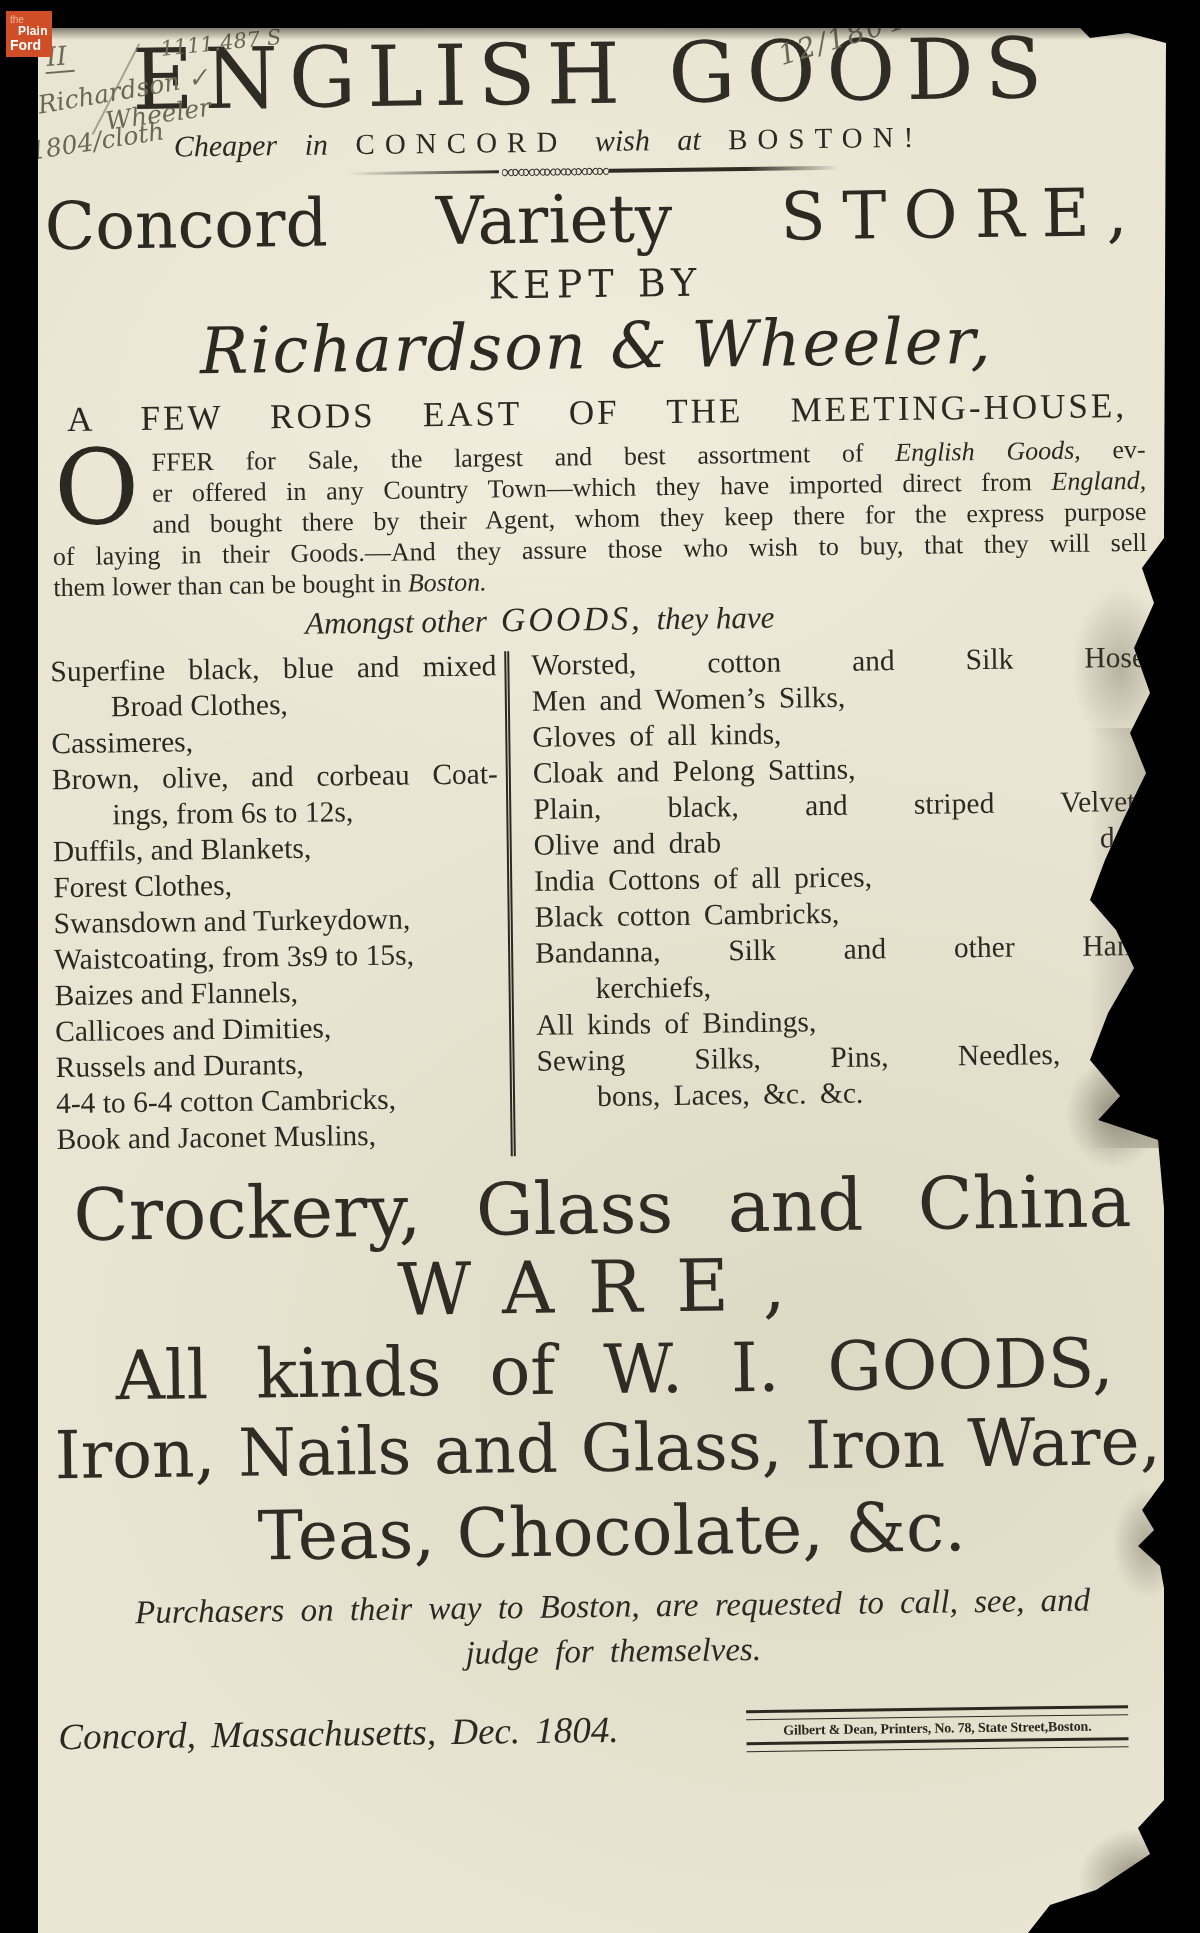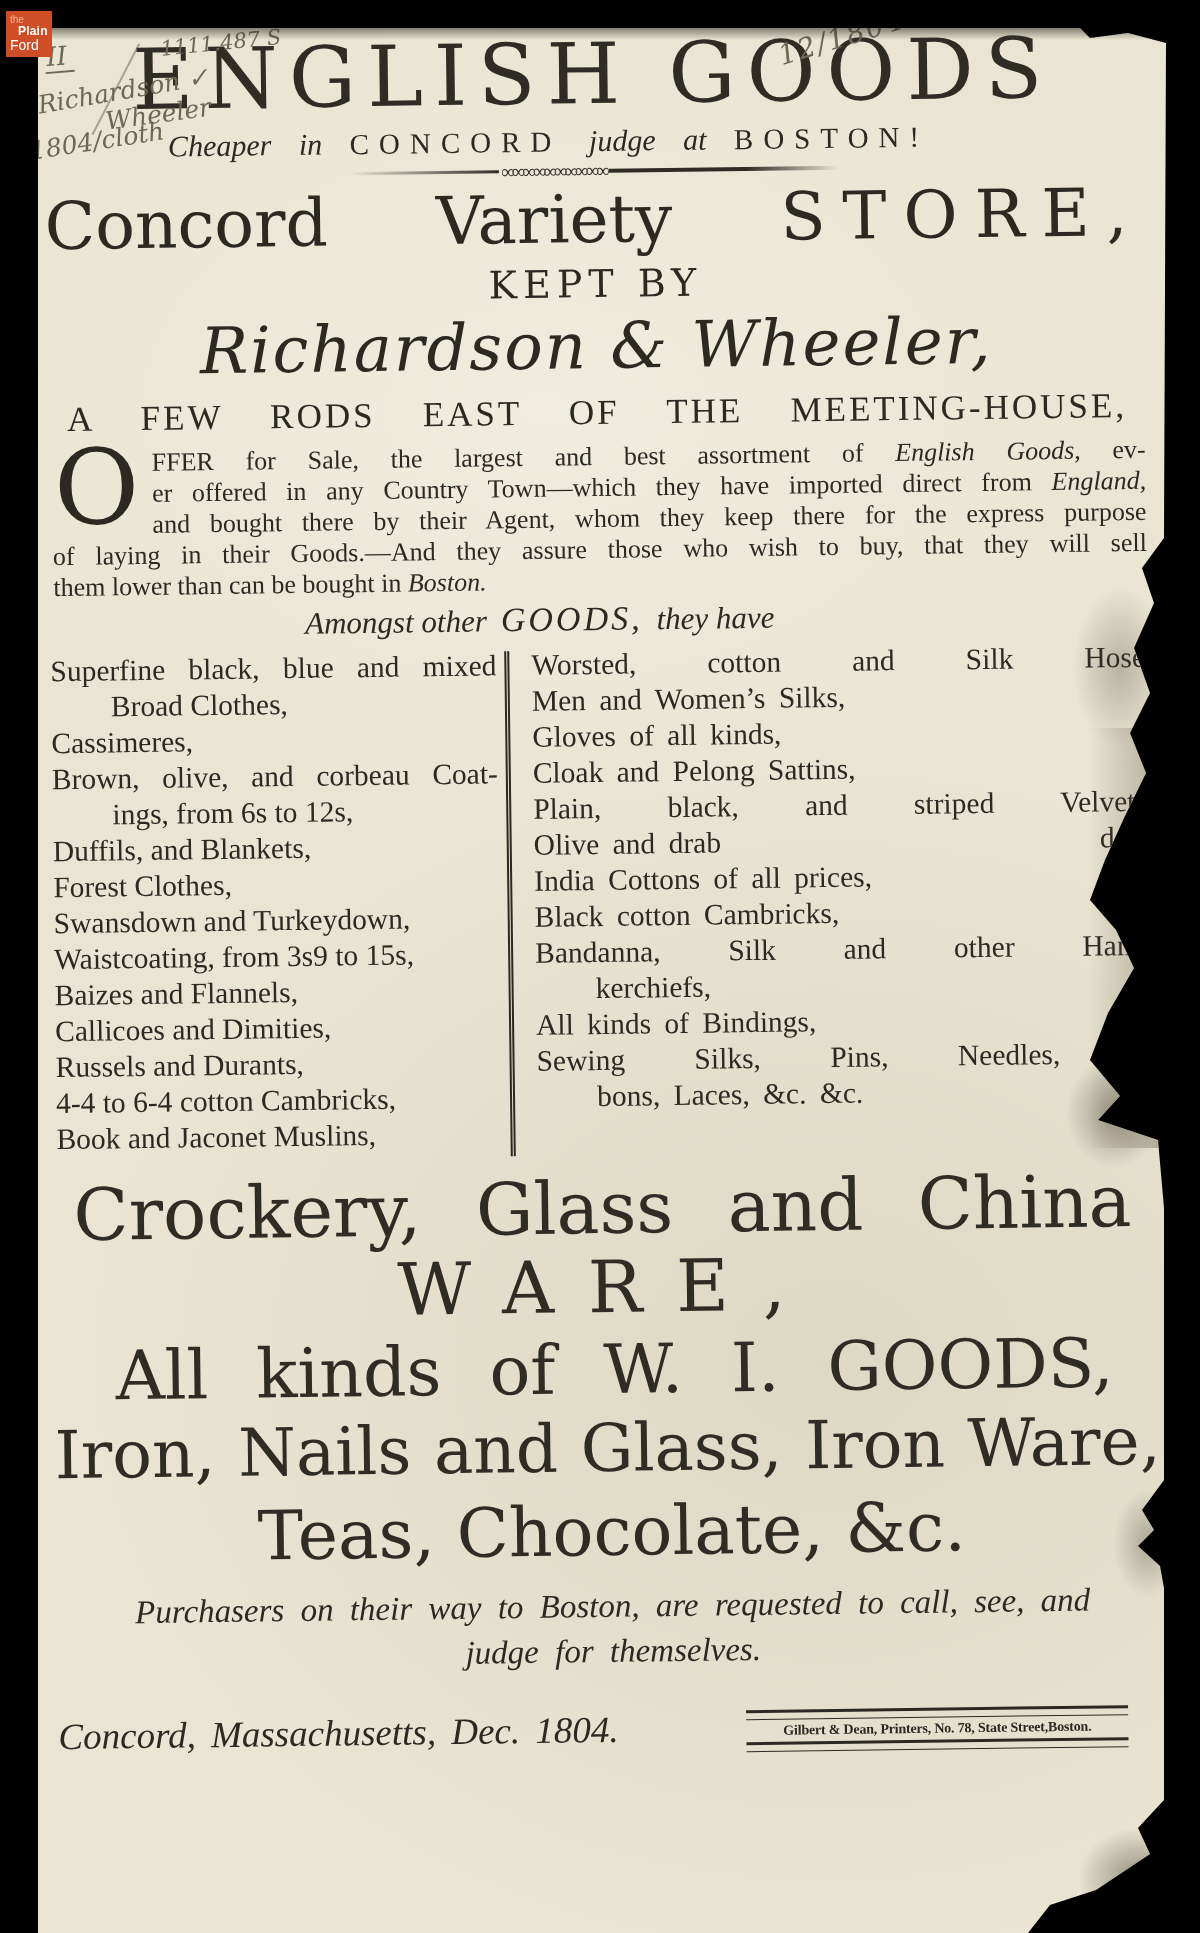--- a/index.html
+++ b/index.html
@@ -4,21 +4,21 @@
 <style>
   html,body{margin:0;padding:0;background:#000;}
   .stage{position:relative;width:1168px;height:1933px;background:#000;overflow:hidden;
          font-family:"Liberation Serif",serif;color:#2b2922;}
 
   
   .thf-logo{position:absolute;left:6px;top:11px;width:46px;height:46px;background:#cf4e28;
             z-index:40;font-family:"Liberation Sans",sans-serif;line-height:1;padding:3px 0 0 3px;box-sizing:border-box;}
   .thf-the{display:block;font-size:10px;color:#f2b793;margin:1px 0 0 1px;}
   .thf-henry{display:block;font-size:12px;font-weight:bold;color:#fff;margin:0 0 0 9px;letter-spacing:.2px;}
-  .thf-ford{display:block;font-size:14px;font-weight:normal;color:#fff;margin:1px 0 0 1px;}
+  .thf-ford{display:block;font-size:14px;font-weight:bold;color:#fff;margin:1px 0 0 1px;}
 
   
   .paper{position:absolute;left:38px;top:28px;width:1128px;height:1905px;
     background:
       radial-gradient(ellipse 900px 600px at 45% 20%, rgba(255,255,248,.30), transparent 70%),
       radial-gradient(ellipse 1000px 800px at 70% 70%, rgba(120,108,78,.10), transparent 75%),
       #e9e5d2;
     clip-path:polygon(0 0,1042px 0,1052px 10px,1090px 5px,1128px 15px,
       1126px 510px,1104px 540px,1116px 575px,1096px 620px,1112px 665px,1092px 705px,1108px 745px,1086px 790px,
       1067px 832px,1052px 872px,1078px 902px,1096px 940px,1070px 985px,1052px 1032px,1082px 1068px,1060px 1092px,
@@ -132,21 +132,21 @@
       <div class="pencil ann-cloth">1804/cloth</div>
       <div class="pencil ann-tr">12/1804</div>
       <div class="pencil-stroke"></div>
 
       <div class="masthead-title">ENGLISH GOODS</div>
 
       <div class="subtitle">
         <span class="it">Cheaper</span>
         <span class="it">in</span>
         <span class="caps">CONCORD</span>
-        <span class="it">judge</span>
+        <span class="it">wish</span>
         <span class="it">at</span>
         <span class="caps">BOSTON!</span>
       </div>
 
       <div class="ornament">
         <div class="orn-line-l"></div>
         <span class="orn-chain">∞∞∞∞∞∞∞∞∞∞</span>
         <div class="orn-line-r"></div>
       </div>
 

